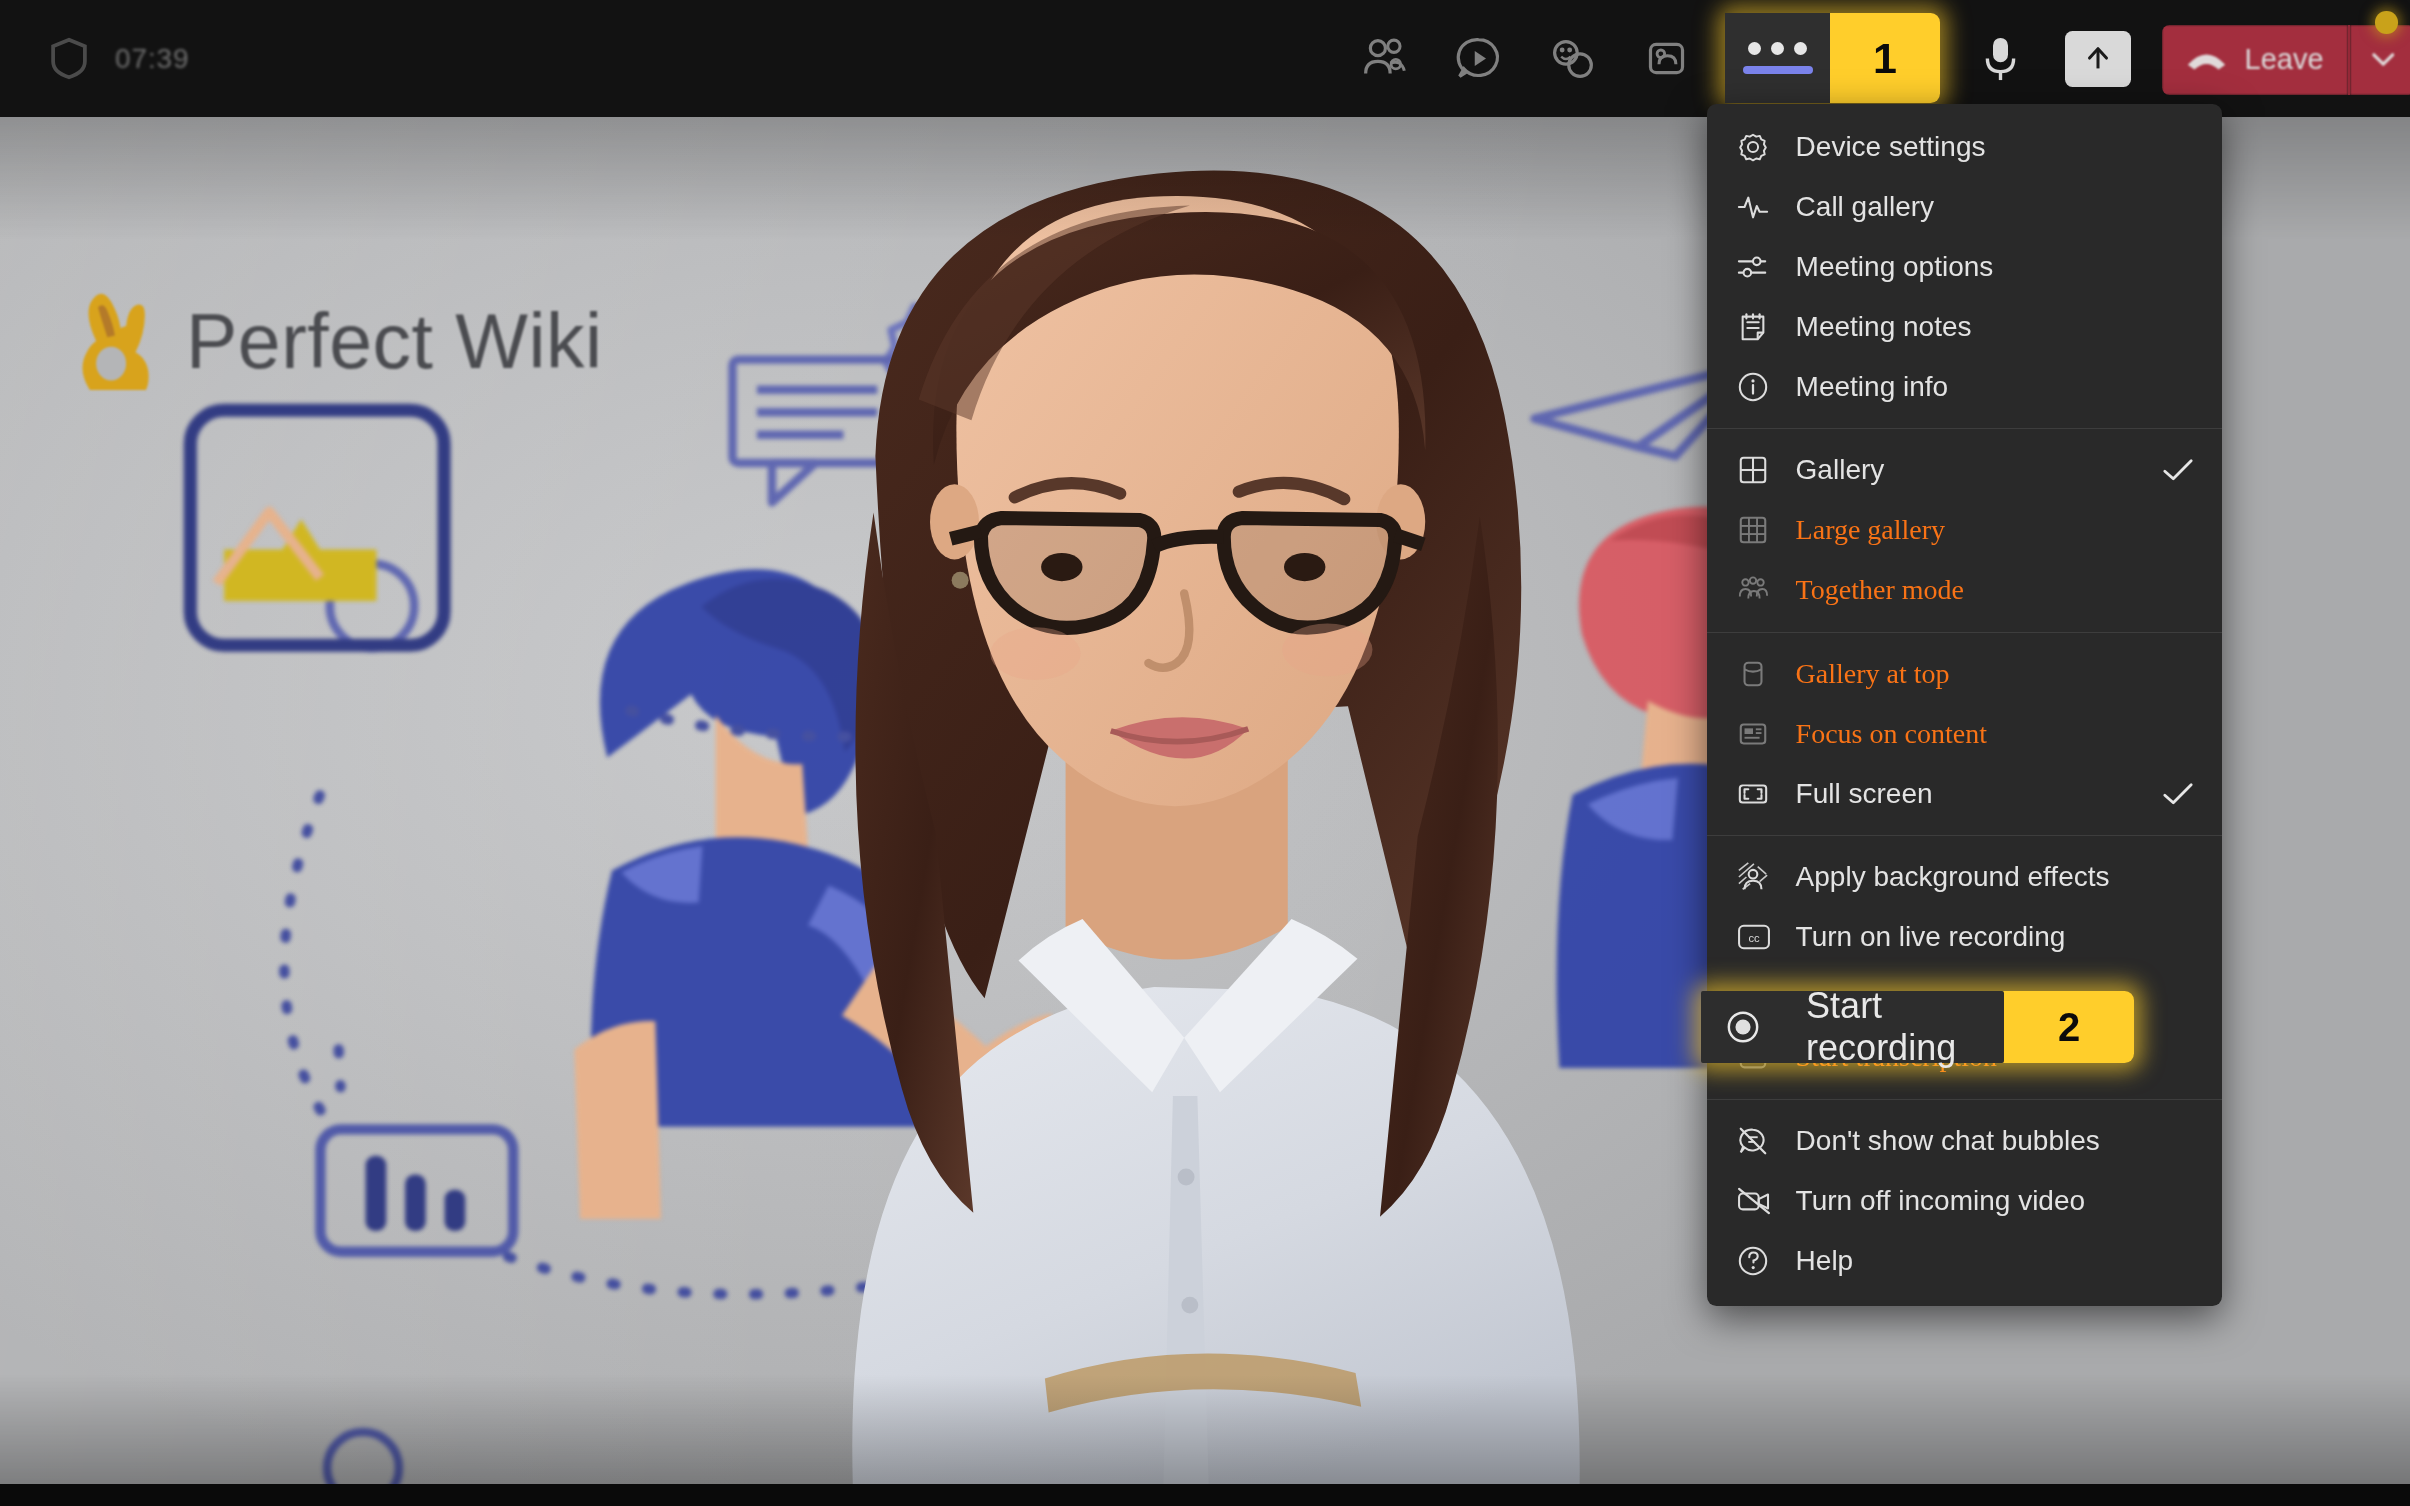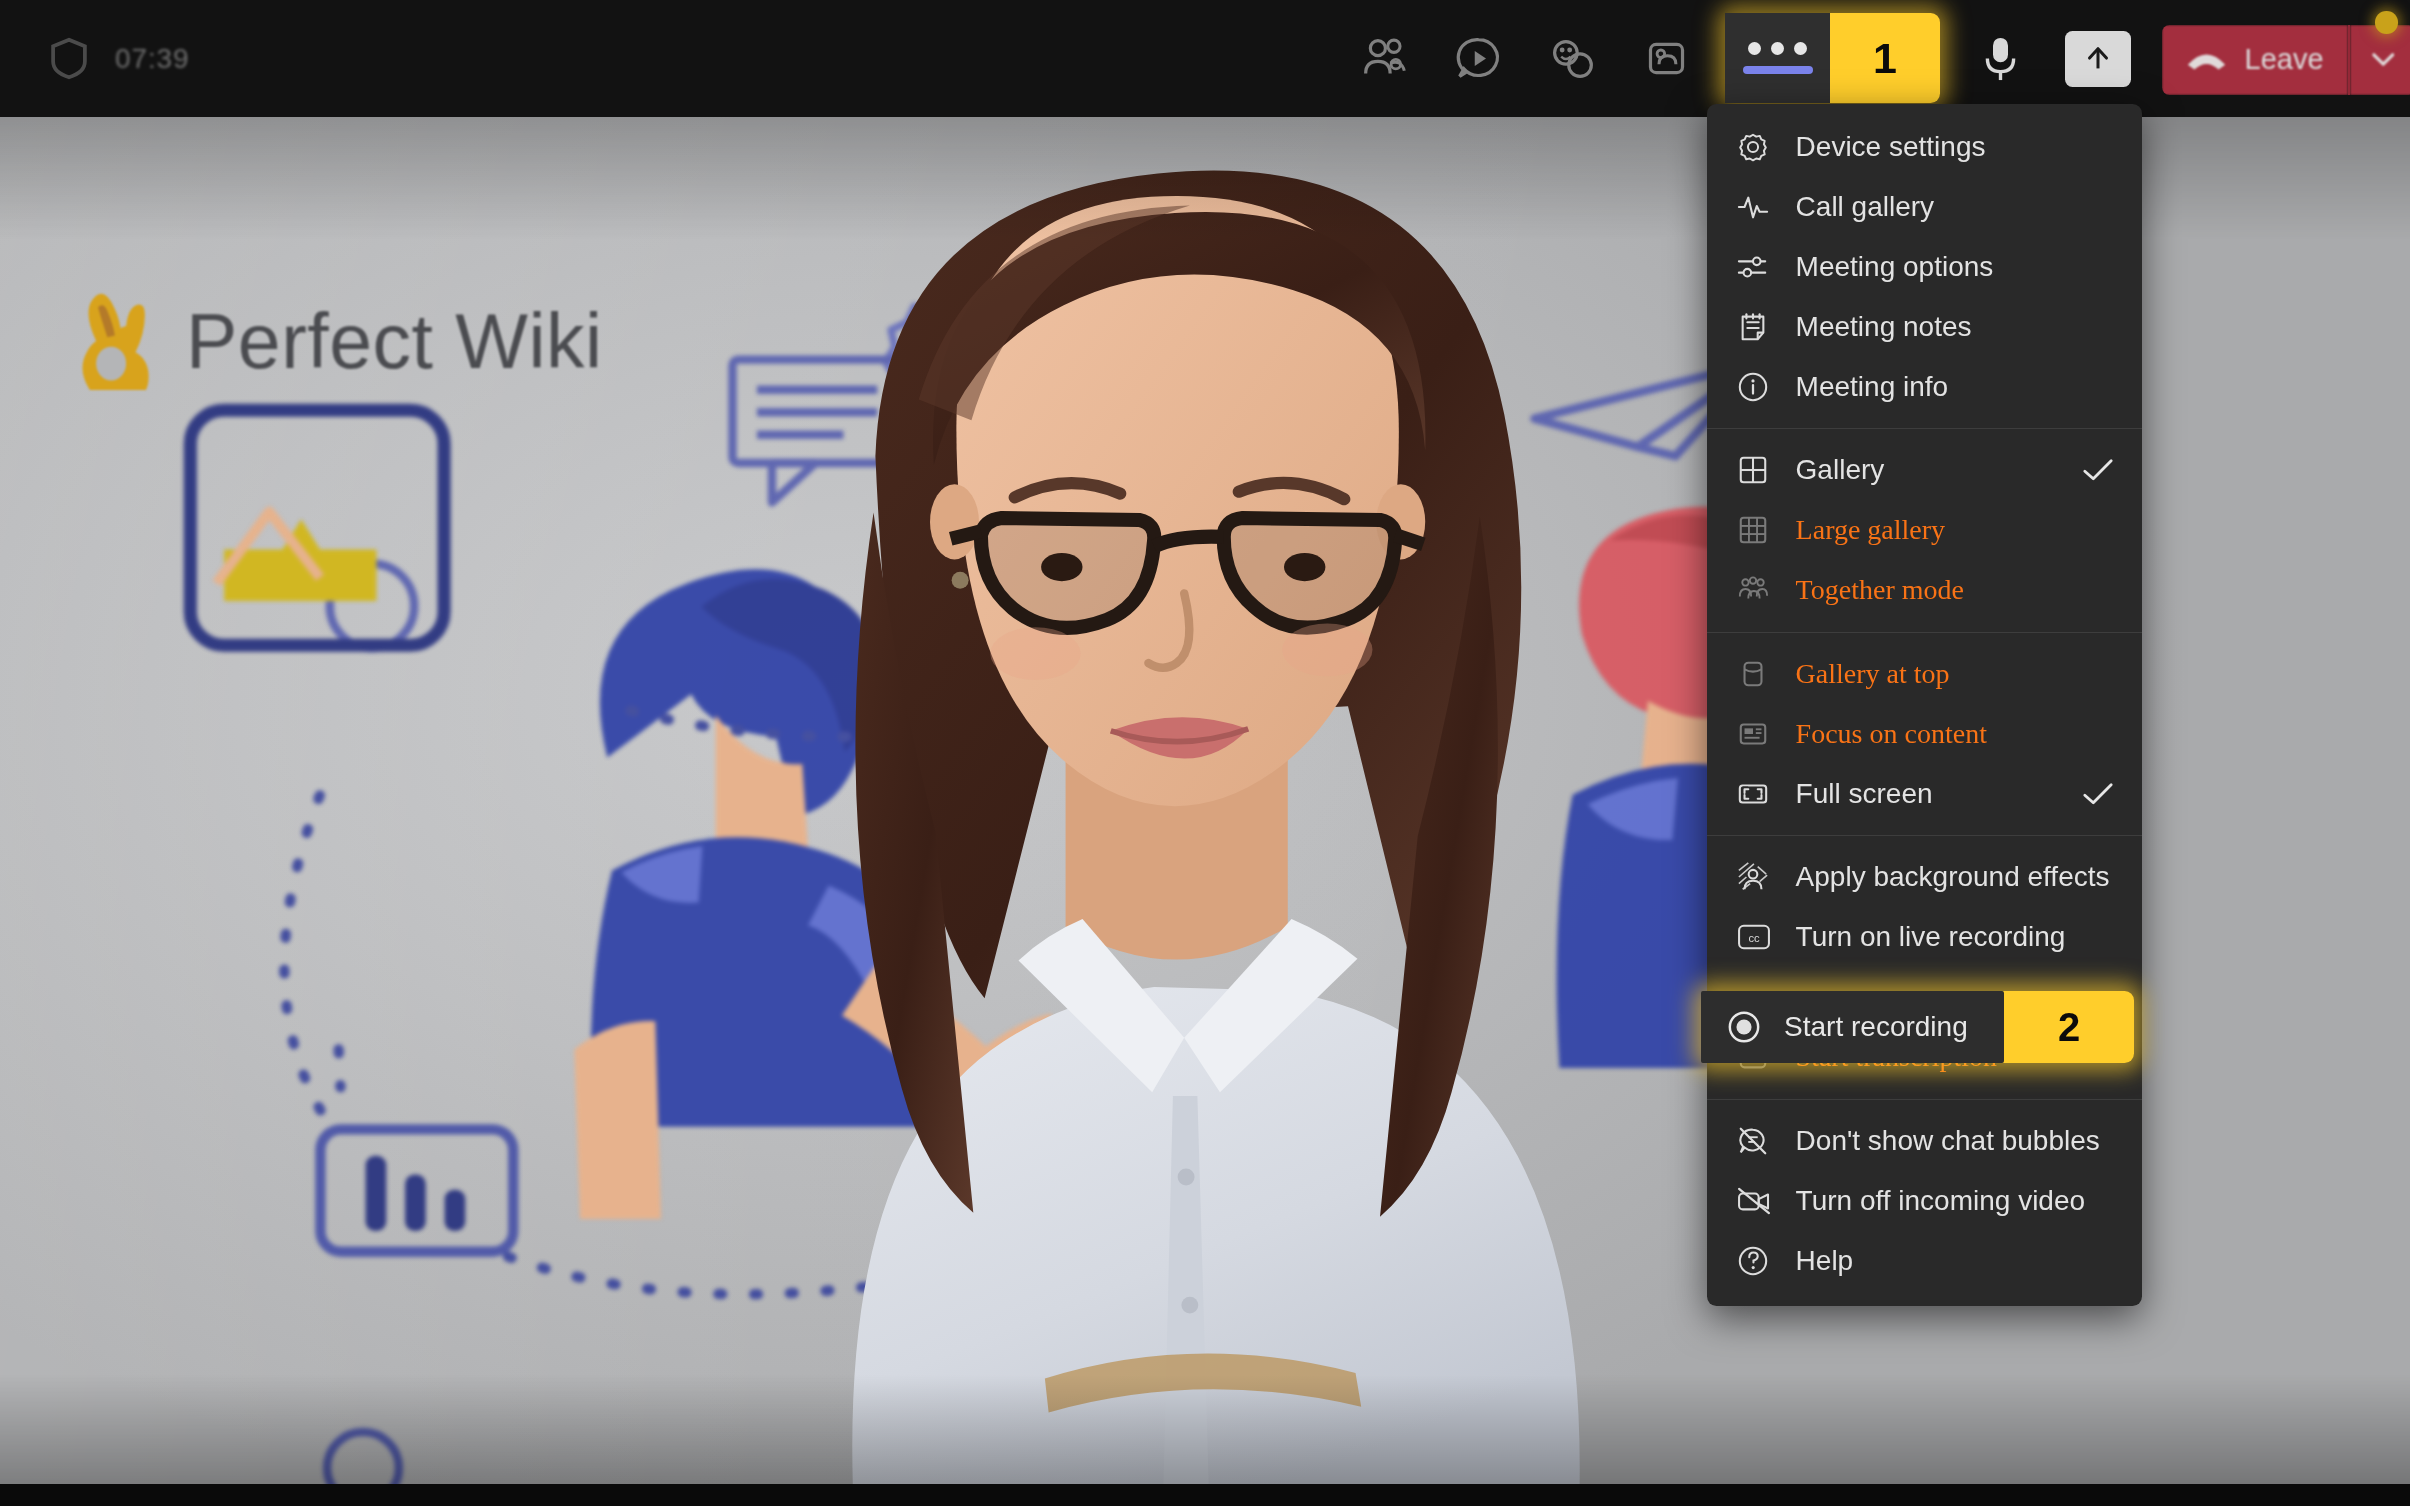--- a/index.html
+++ b/index.html
@@ -129,21 +129,21 @@
   }
   .corner-dot {
     position:absolute; right:13px; top:11.3px; width:22.6px; height:22.6px;
     border-radius:50%; background:#c9a21a; box-shadow:0 0 11.3px 3.8px rgba(201,162,26,.5);
     z-index:36;
   }
 
   
   #menu {
     position:absolute; left:1707px; top:104px;
-    width:435px;
+    width:515px;
     background:#292929;
     border-radius:9.4px;
     padding:13px 0 15px 0;
     z-index:32;
     box-shadow: 0 11.3px 38px rgba(0,0,0,.55);
   }
   .mi {
     display:flex; align-items:center;
     height:60px;
     padding:0 28px 0 30px;
@@ -163,21 +163,21 @@
     border-radius:9.4px;
     box-shadow: 0 0 21px 8.5px rgba(255,206,43,.6);
     z-index:33;
     display:flex; align-items:stretch;
   }
   #rec-highlight .rec-inner {
     width:303px; background:#2d2d2d;
     display:flex; align-items:center; gap:22.6px; padding-left:24.5px;
     border-radius:1.9px;
   }
-  #rec-highlight .rec-inner .lbl { font-size:28px; color:#e8e8e8; }
+  #rec-highlight .rec-inner .lbl { font-size:36px; color:#e8e8e8;margin-left:24px; }
   #rec-highlight .rec-badge {
     flex:1; display:flex; align-items:center; justify-content:center;
     color:#0b0b0b; font-size:40px; font-weight:700;
   }
 
   
   .vignette {
     position:absolute; inset:0; pointer-events:none;
     background: linear-gradient(to bottom, rgba(0,0,0,.22) 0%, rgba(0,0,0,0) 9%, rgba(0,0,0,0) 92%, rgba(0,0,0,.3) 100%);
   }

